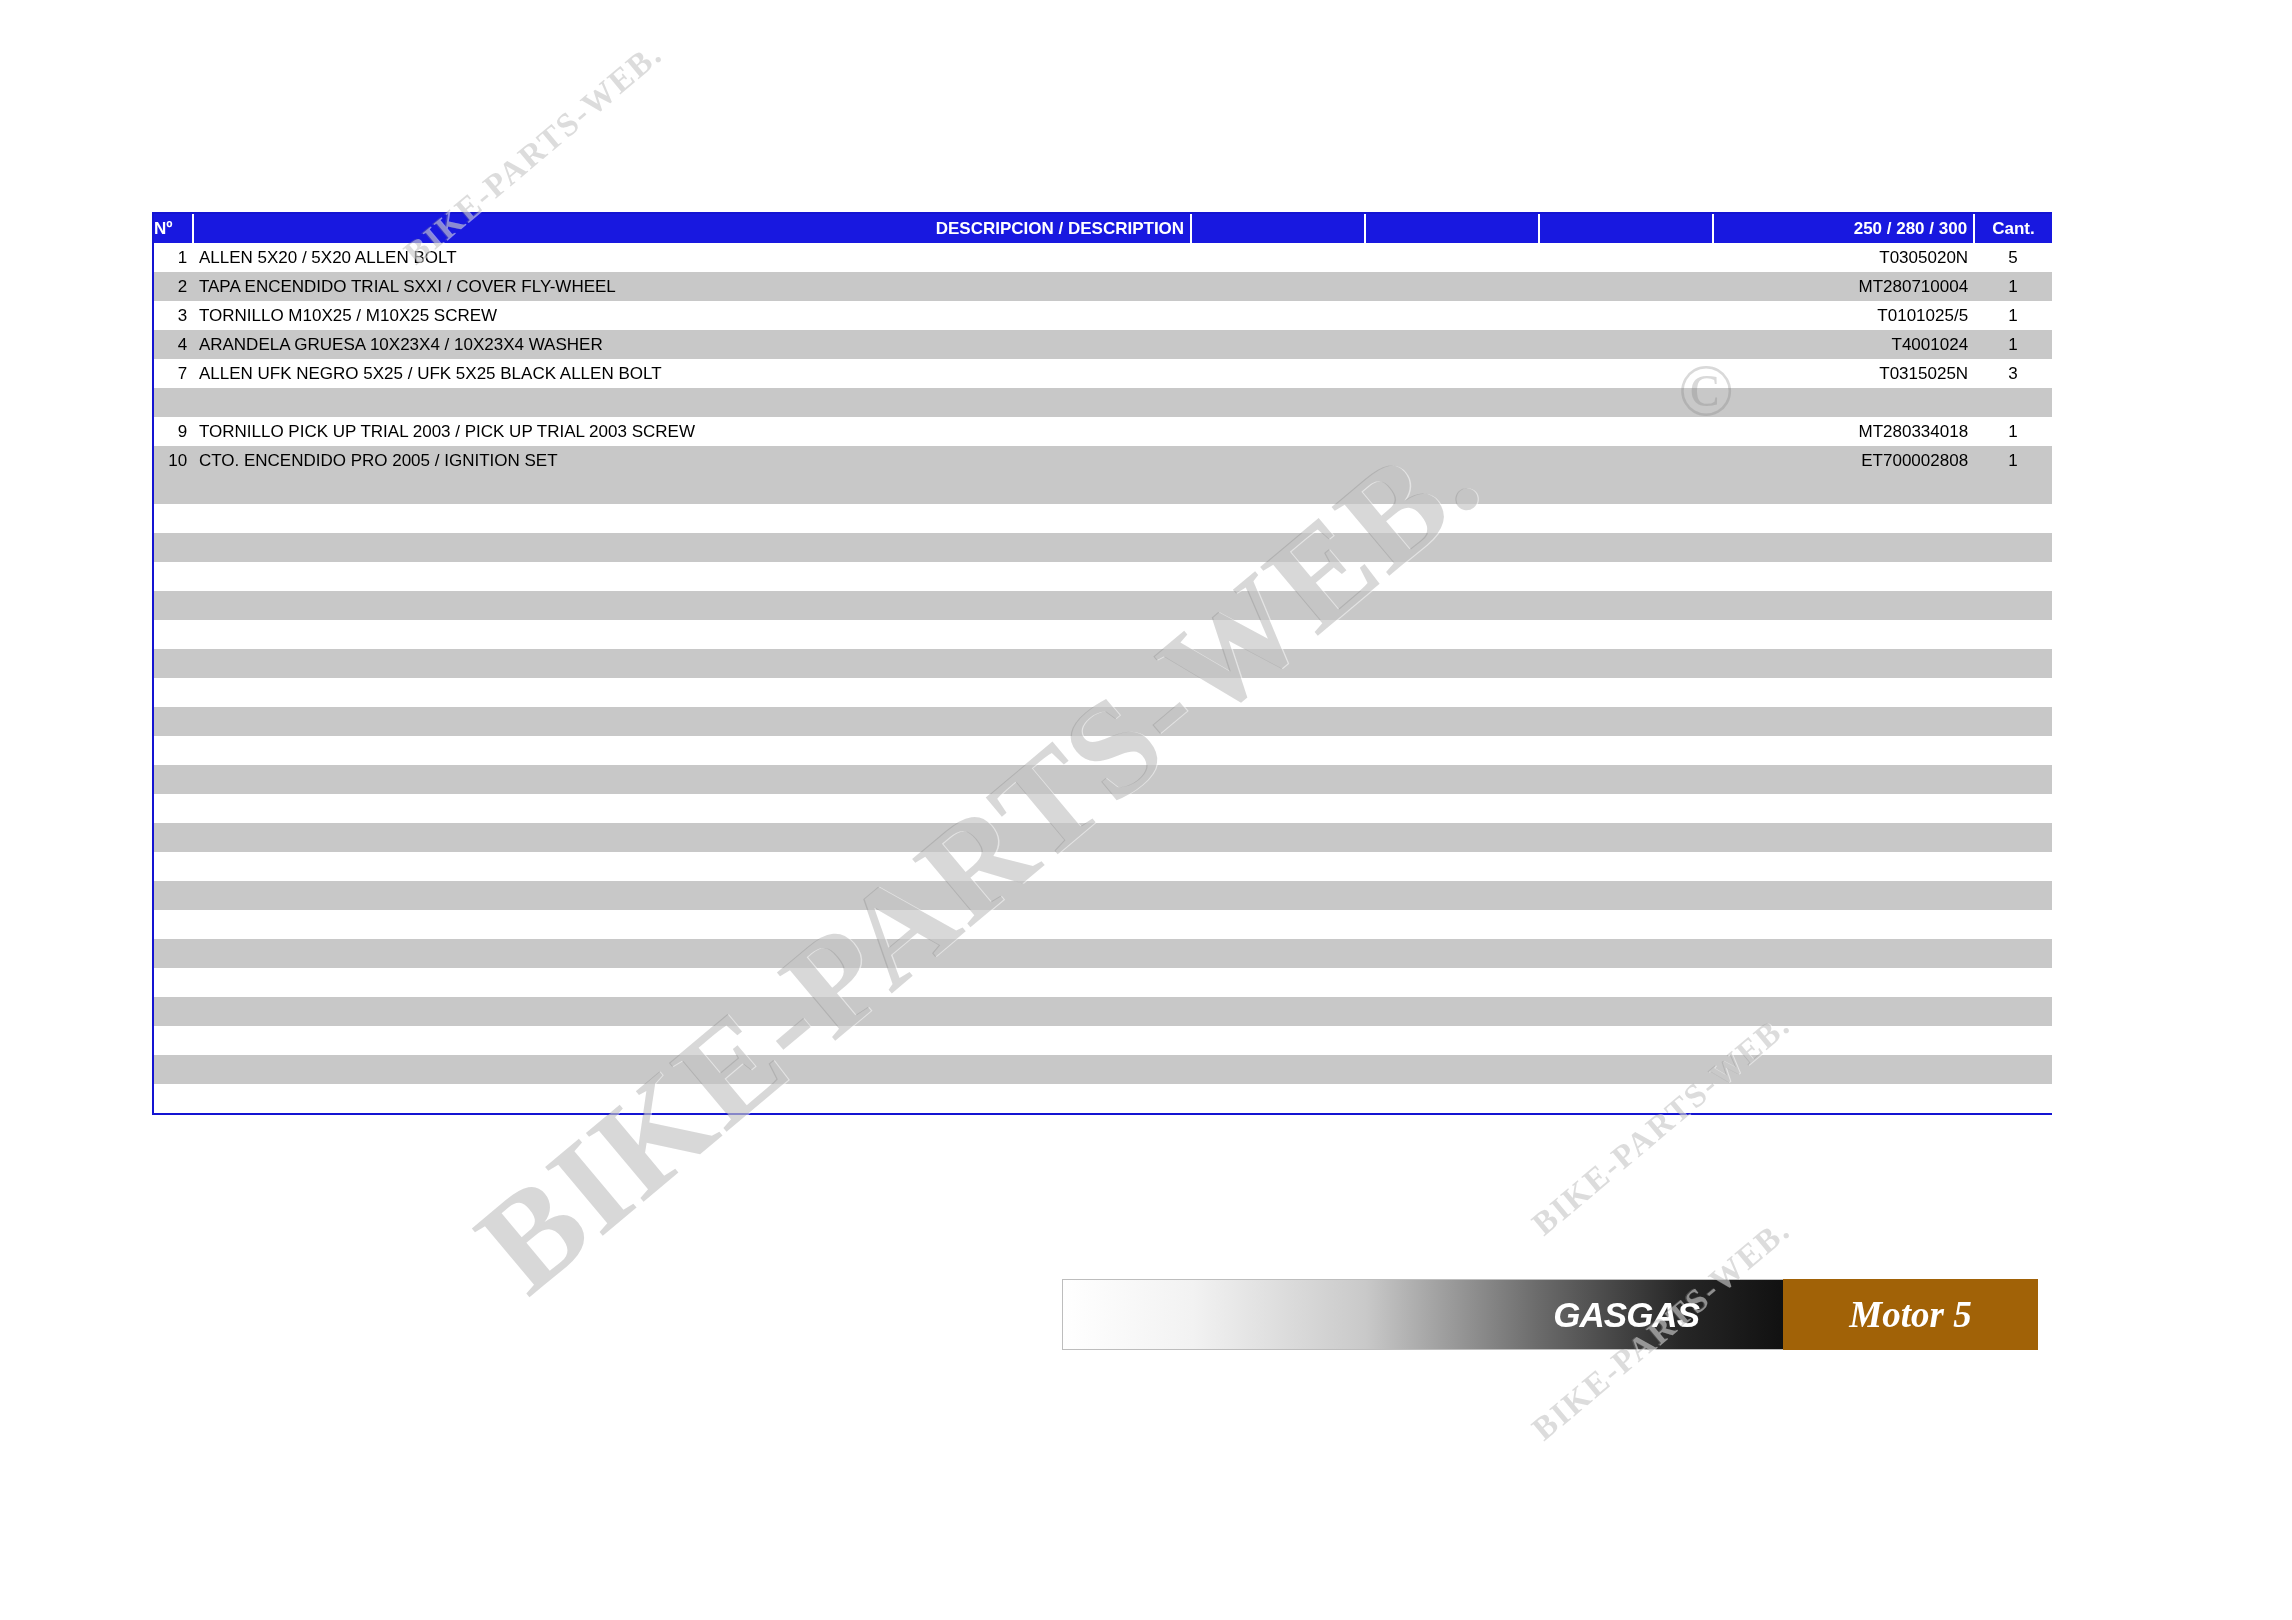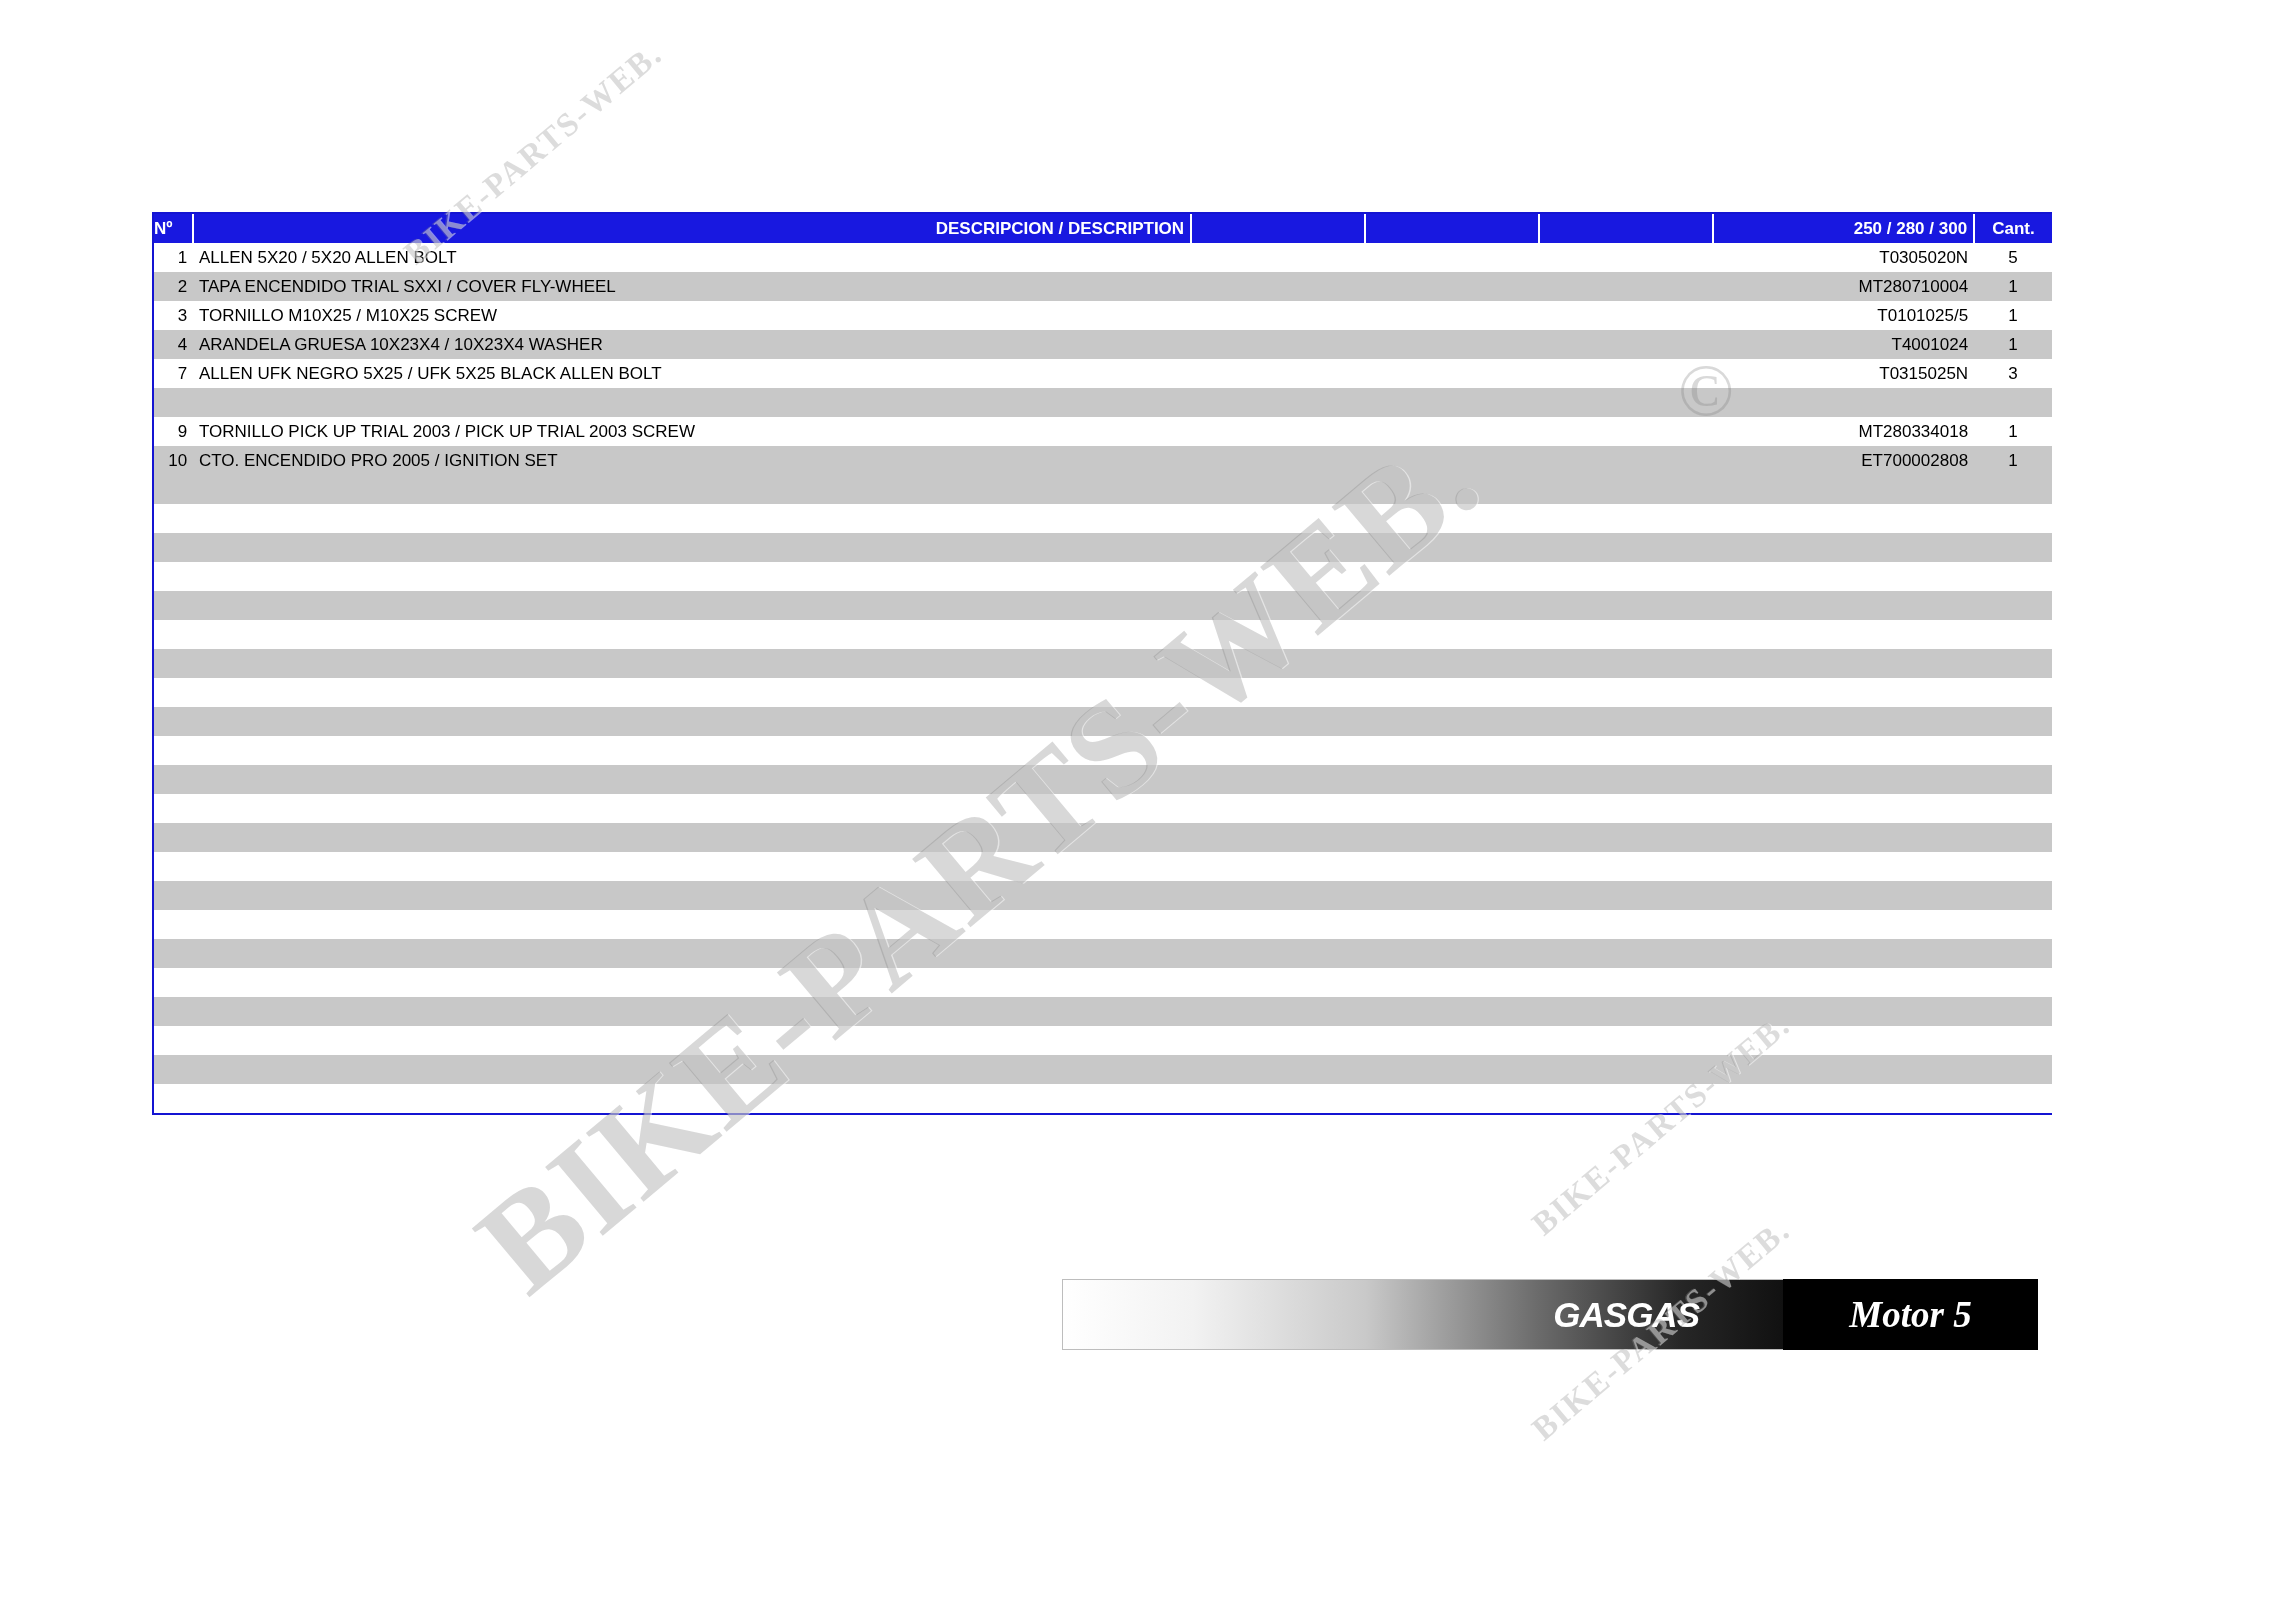--- a/index.html
+++ b/index.html
@@ -150,21 +150,21 @@
   .brand-text {
     font-family: "Liberation Sans", sans-serif;
     font-style: italic;
     font-weight: bold;
     font-size: 35px;
     color: #ffffff;
     letter-spacing: -1px;
   }
   .badge-right {
     width: 255px;
-    background: #000000;
+    background: #a16207;
     display: flex;
     align-items: center;
     justify-content: center;
   }
   .badge-right span {
     font-family: "Liberation Serif", serif;
     font-style: italic;
     font-weight: bold;
     font-size: 37px;
     color: #ffffff;

